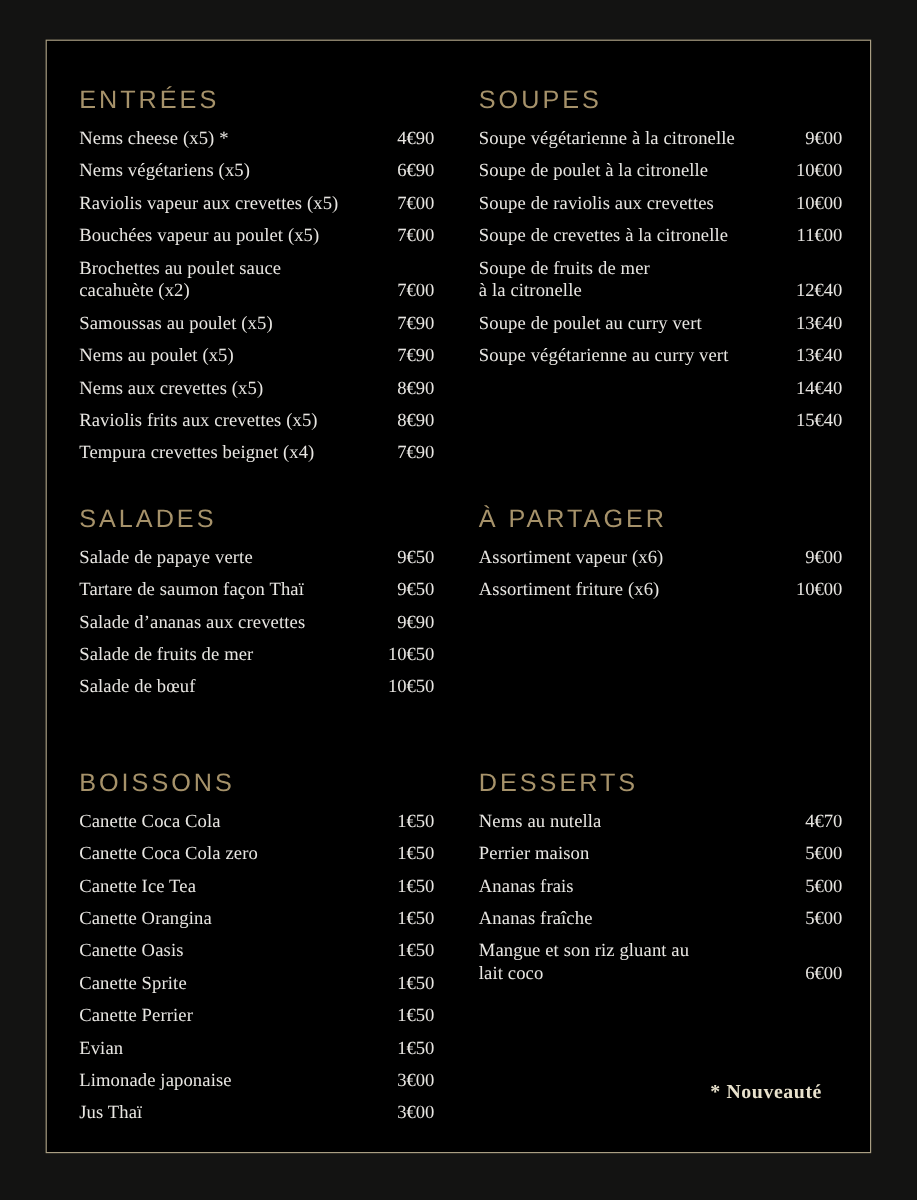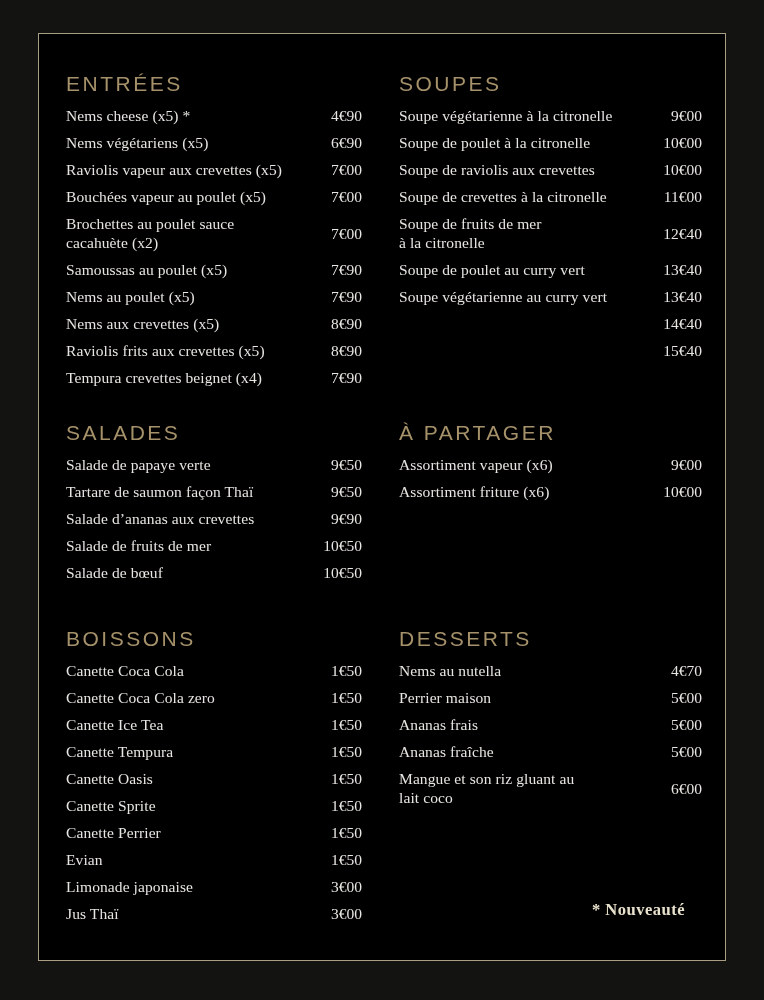--- a/index.html
+++ b/index.html
@@ -26,34 +26,34 @@
     background: #000000;
     border: 1px solid #a99e83;
   }
   .menu-section {
     position: absolute;
   }
   .col-left  { left: 27px;  width: 296px; }
   .col-right { left: 360px; width: 303px; }
   .band-1 { top: 38px; }
   .band-2 { top: 387px; }
-  .band-3 { top: 593px; }
+  .band-3 { top: 607px; }
   .section-title {
     margin: 0 0 10px 0;
     font-family: "Liberation Sans", sans-serif;
     font-weight: 400;
     font-size: 21px;
     line-height: 24px;
     letter-spacing: 2.5px;
     color: #a6926a;
   }
   .items { }
   .row {
     display: flex;
-    align-items: center;
+    align-items: flex-end;
     margin-bottom: 8px;
     font-size: 15.5px;
     line-height: 19px;
     color: #e8e6e2;
   }
   .iname {
     white-space: pre-line;
     letter-spacing: 0.1px;
   }
   .iprice {
@@ -160,21 +160,21 @@
           </div>
           <div class="row">
             <span class="iname">Canette Coca Cola zero</span>
             <span class="iprice">1€50</span>
           </div>
           <div class="row">
             <span class="iname">Canette Ice Tea</span>
             <span class="iprice">1€50</span>
           </div>
           <div class="row">
-            <span class="iname">Canette Tempura</span>
+            <span class="iname">Canette Orangina</span>
             <span class="iprice">1€50</span>
           </div>
           <div class="row">
             <span class="iname">Canette Oasis</span>
             <span class="iprice">1€50</span>
           </div>
           <div class="row">
             <span class="iname">Canette Sprite</span>
             <span class="iprice">1€50</span>
           </div>

